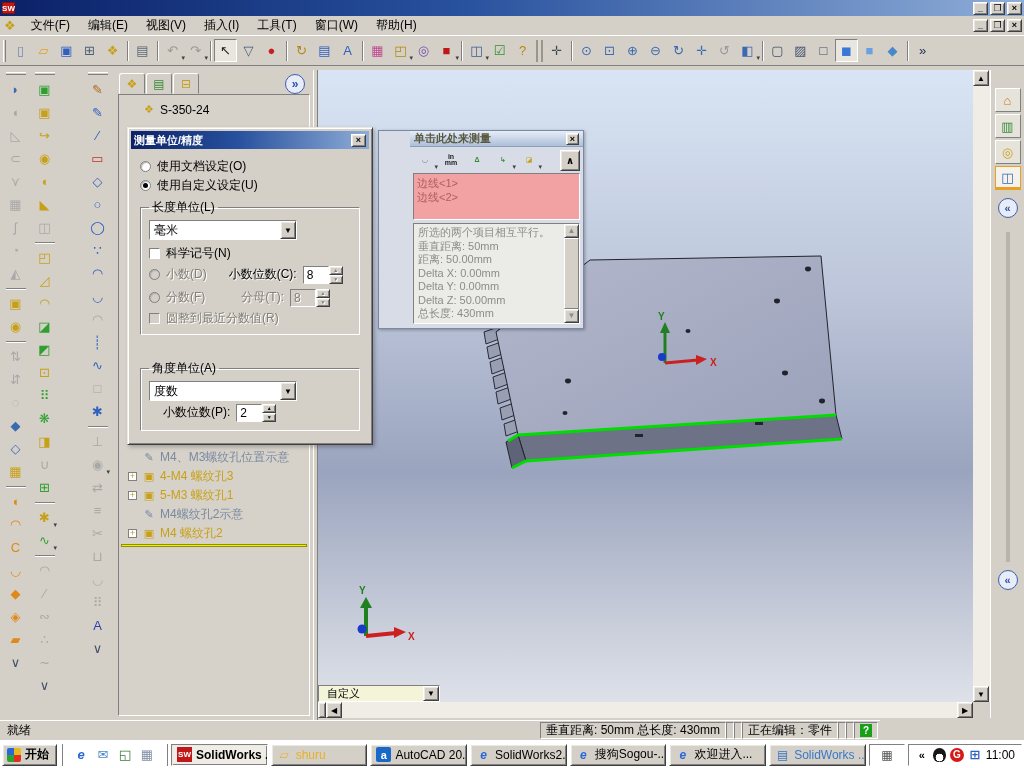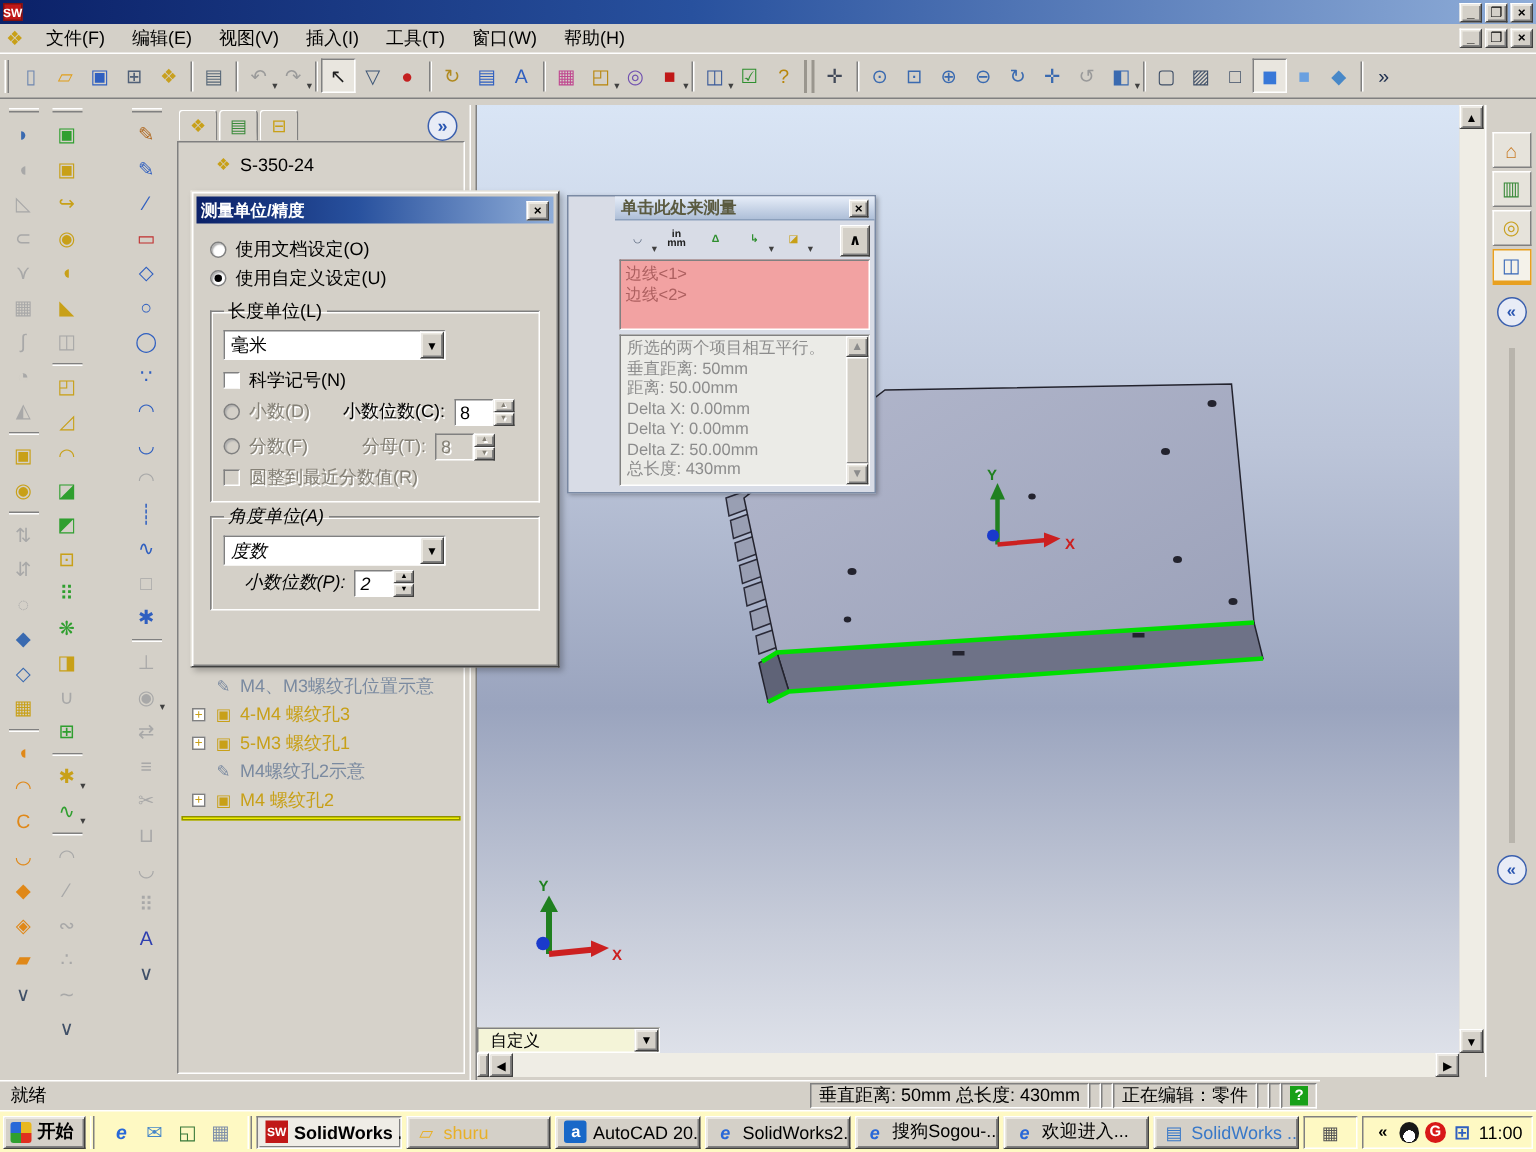--- a/index.html
+++ b/index.html
@@ -129,21 +129,21 @@
 
   
   #statusbar { position:absolute; left:0; top:720px; width:880px; height:20px; border-top:1px solid #fff; display:flex; align-items:center; padding:1px 2px; gap:0; }
   .sb-panel { height:17px; display:flex; align-items:center; padding:0 5px; border:1px solid; border-color:#808080 #fff #fff #808080; white-space:nowrap; }
   .sb-fill { flex:1; border:none; }
   .sb-tiny { width:8px; padding:0; }
   .sb-help { width:24px; justify-content:center; }
   .help-ico { width:13px; height:13px; background:#18a018; color:#fff; font-size:10px; font-weight:bold; display:flex; align-items:center; justify-content:center; }
 
   
-  #taskbar { position:absolute; left:0; top:740px; width:1024px; height:28px; background:#fef9c3; border-top:1px solid #fff; display:flex; align-items:center; padding:0 2px; gap:3px; }
+  #taskbar { position:absolute; left:0; top:740px; width:1024px; height:28px; background:#ffffff; border-top:1px solid #fff; display:flex; align-items:center; padding:0 2px; gap:3px; }
   #start-btn { height:22px; padding:0 7px 0 4px; display:flex; align-items:center; gap:4px; font-weight:bold; font-size:12px; flex:none; }
   .winflag { width:14px; height:14px; border-radius:2px; background:conic-gradient(#e03020 0 25%, #30a030 0 50%, #2868d8 0 75%, #e8b820 0 100%); transform:rotate(90deg); flex:none; }
   .ql { display:flex; gap:4px; padding:0 6px; align-items:center; flex:none; }
   .ql-ico { width:18px; height:18px; display:flex; align-items:center; justify-content:center; font-size:13px; font-weight:bold; font-style:italic; }
   .tb-sep { width:3px; height:22px; border-left:1px solid #fff; border-right:1px solid #808080; flex:none; }
   .task-btn { height:22px; flex:0 1 108px; min-width:0; display:flex; align-items:center; gap:4px; padding:0 5px; font-size:12px; white-space:nowrap; overflow:hidden; }
   .task-btn.active { border:1px solid; border-color:#808080 #fff #fff #808080; background:#efede6; font-weight:bold; }
   .tico { width:15px; height:15px; flex:none; display:flex; align-items:center; justify-content:center; font-size:12px; }
   .task-btn.ico-acad .tico { background:#1868c8; color:#fff; font-size:11px; font-weight:bold; border-radius:2px; }
   .task-btn.ico-sw .tico { background:#c01818; color:#fff; font-size:8px; font-weight:bold; }
@@ -846,21 +846,21 @@
                 <div class="raised">▼</div>
               </span>
           </span>
         </div>
         <div class="opt-row dis-t">
           <span class="checkbox disd"></span>
           <span>圆整到最近分数值(R)</span>
         </div>
       </fieldset>
 
-      <fieldset style="margin-top:1px;font-style:italic;">
+      <fieldset style="margin-top:25px;">
         <legend>角度单位(A)</legend>
         <div class="combo">
           <span class="cval">度数</span>
           <span class="combo-arrow raised">▼</span>
         </div>
         <div class="frow" style="padding-left:14px;">
           <span>小数位数(P):</span>
           <span class="spin">
             <span class="sval">2</span>
             <span class="spin-btns">

